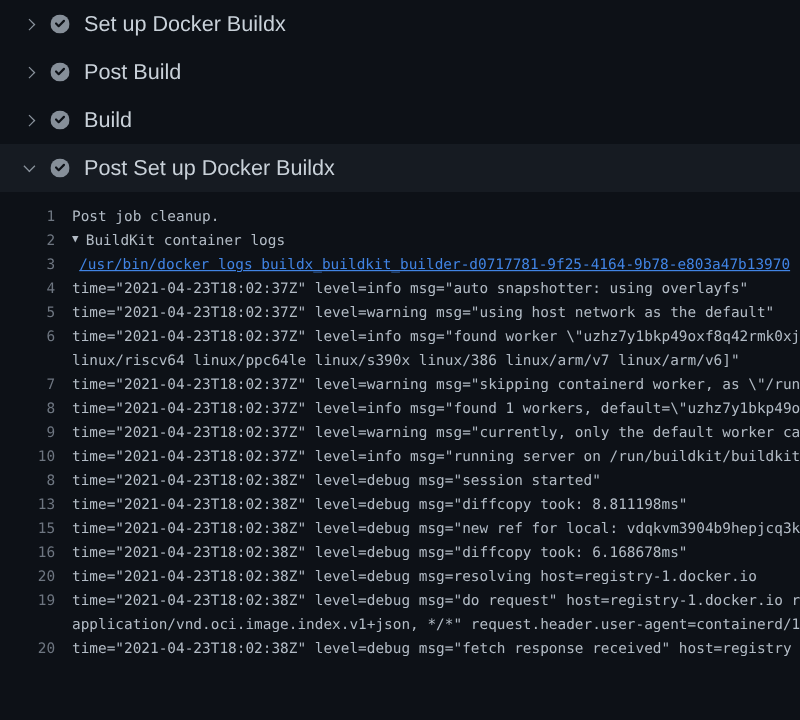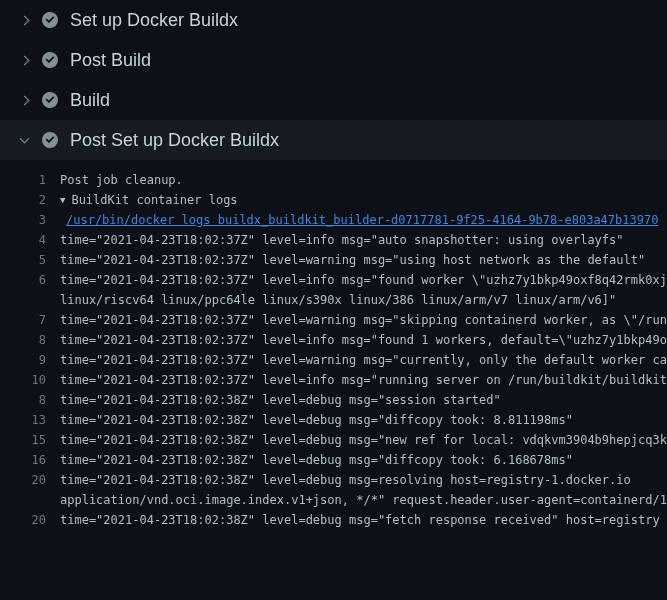--- a/index.html
+++ b/index.html
@@ -166,20 +166,24 @@
     
     <span class="txt">time="2021-04-23T18:02:38Z" level=debug msg="new ref for local: vdqkvm3904b9hepjcq3k</span>
   </div><div class="log-row plain">
     <span class="num">16</span>
     
     <span class="txt">time="2021-04-23T18:02:38Z" level=debug msg="diffcopy took: 6.168678ms"</span>
   </div><div class="log-row plain">
     <span class="num">20</span>
     
     <span class="txt">time="2021-04-23T18:02:38Z" level=debug msg=resolving host=registry-1.docker.io</span>
+  </div><div class="log-row plain">
+    <span class="num">19</span>
+    
+    <span class="txt">time="2021-04-23T18:02:38Z" level=debug msg="do request" host=registry-1.docker.io r</span>
   </div><div class="log-row wrap">
     <span class="num"></span>
     
     <span class="txt">application/vnd.oci.image.index.v1+json, */*" request.header.user-agent=containerd/1.4</span>
   </div><div class="log-row plain">
     <span class="num">20</span>
     
     <span class="txt">time="2021-04-23T18:02:38Z" level=debug msg="fetch response received" host=registry</span>
   </div></div>
 </div>

